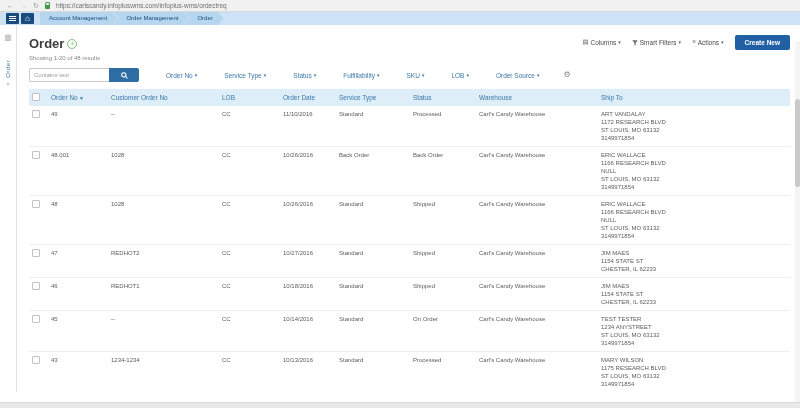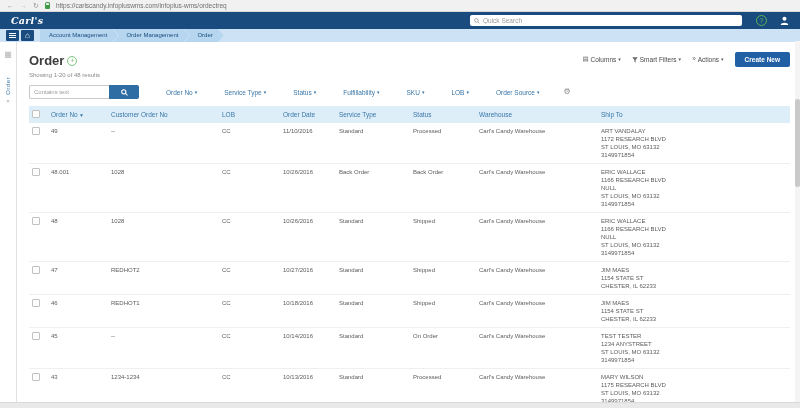--- a/index.html
+++ b/index.html
@@ -92,39 +92,20 @@
 <div class="viewport">
 
   <div class="chrome-bar">
     <span class="nav-ic">←</span>
     <span class="nav-ic dim">→</span>
     <span class="nav-ic">↻</span>
     <span class="lock-ic"></span>
     <span class="url-text">https://carlscandy.infopluswms.com/infoplus-wms/ordectreq</span>
   </div>
 
-  <div class="app-header">
-    <span class="logo">Carl's</span>
-    <div class="search-wrap">
-      <span style="display:flex;">
-        <svg width="6" height="6" viewBox="0 0 10 10">
-            <circle cx="4" cy="4" r="3" fill="none" stroke="#9a9a9a" stroke-width="1.4"></circle>
-            <line x1="6.3" y1="6.3" x2="9" y2="9" stroke="#9a9a9a" stroke-width="1.4"></line>
-          </svg>
-      </span>
-      <input type="text" placeholder="Quick Search" style="">
-    </div>
-    <span class="help-ic">?</span>
-    <span class="user-ic">
-      <svg width="9" height="9" viewBox="0 0 10 10">
-          <circle cx="5" cy="3" r="2.2" fill="#fff"></circle>
-          <path d="M0.8 10 C0.8 6.8 9.2 6.8 9.2 10 Z" fill="#fff"></path>
-        </svg>
-    </span>
-  </div>
 
   <div class="breadcrumb-bar">
     <span class="sq-btn">
       <span class="bar"></span>
       <span class="bar"></span>
       <span class="bar"></span>
     </span>
     <span class="sq-btn">
       <span class="home-glyph">⌂</span>
     </span>

